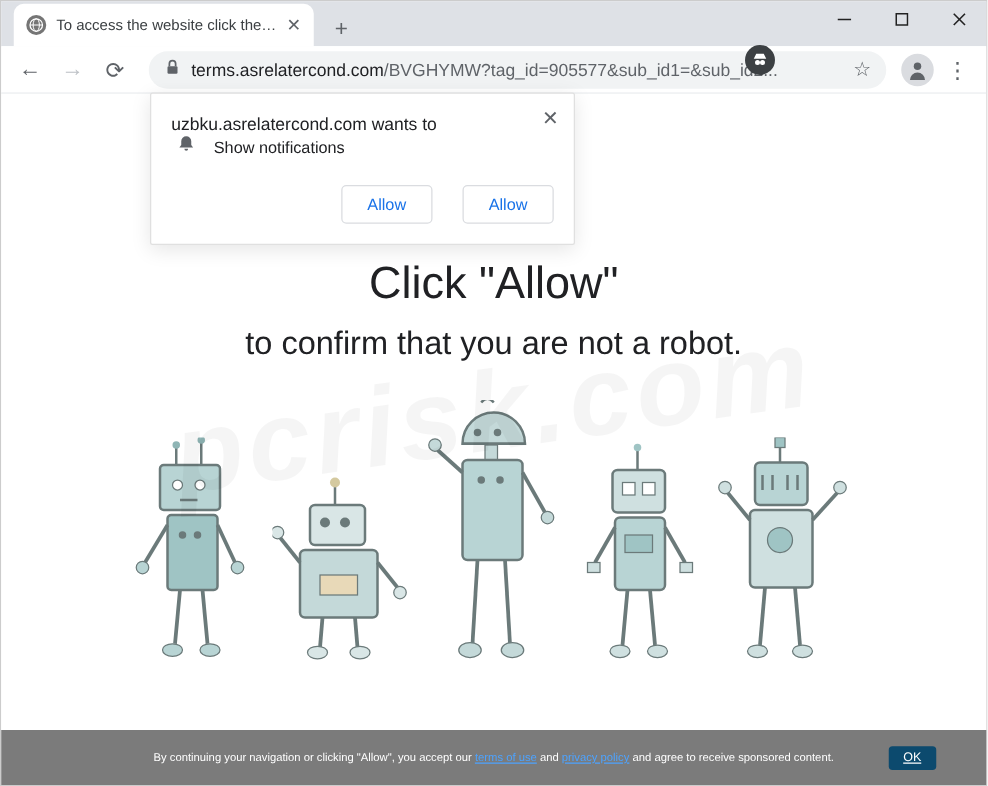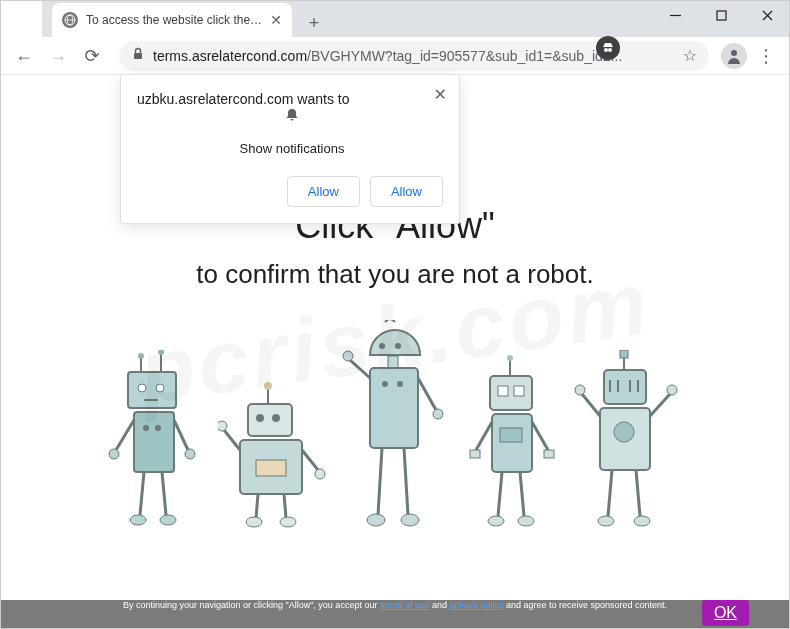--- a/index.html
+++ b/index.html
@@ -1,20 +1,20 @@
 <!DOCTYPE html>
 <html><head>
 <meta charset="utf-8">
 <style>
   * { box-sizing: border-box; margin: 0; padding: 0; }
   body { width: 790px; height: 629px; font-family: "Segoe UI", Arial, sans-serif; background: #fff; overflow: hidden; position: relative; }
   .window { width: 100%; height: 100%; border: 1px solid #ccc; background: #fff; display: flex; flex-direction: column; }
   .window-controls { position: absolute; top: 0; right: 0; height: 30px; display: flex; align-items: center; }
   .win-btn { width: 46px; height: 30px; display: flex; align-items: center; justify-content: center; color: #222; font-size: 14px; }
-  .tab-strip { height: 36px; background: #dee1e6; display: flex; align-items: flex-end; padding-left: 10px; margin-left: 41px; }
+  .tab-strip { height: 36px; background: #dee1e6; display: flex; align-items: flex-end; padding-left: 10px; }
   .tab { background: #fff; border-radius: 8px 8px 0 0; height: 34px; display: flex; align-items: center; padding: 0 10px; gap: 8px; min-width: 220px; max-width: 240px; }
   .tab-favicon { width: 16px; height: 16px; border-radius: 50%; background: #757575; display: flex; align-items: center; justify-content: center; }
   .tab-title { font-size: 12px; color: #3c4043; white-space: nowrap; overflow: hidden; text-overflow: ellipsis; flex: 1; }
   .tab-close { color: #5f6368; font-size: 14px; }
   .new-tab { width: 28px; height: 28px; display: flex; align-items: center; justify-content: center; color: #5f6368; font-size: 18px; margin-left: 8px; }
   .incognito { position: absolute; right: 170px; top: 36px; width: 24px; height: 24px; background: #3c4043; border-radius: 50%; display: flex; align-items: center; justify-content: center; }
   .toolbar { height: 38px; background: #fff; border-bottom: 1px solid #e8eaed; display: flex; align-items: center; padding: 0 8px; gap: 4px; }
   .nav-btn { width: 30px; height: 30px; display: flex; align-items: center; justify-content: center; color: #5f6368; border-radius: 50%; }
   .nav-arrow { font-size: 18px; }
   .omnibox { flex: 1; height: 30px; background: #f1f3f4; border-radius: 15px; display: flex; align-items: center; padding: 0 12px; gap: 8px; margin: 0 8px; }
@@ -25,28 +25,28 @@
   .star { color: #5f6368; font-size: 16px; }
   .avatar { width: 26px; height: 26px; border-radius: 50%; background: #dadce0; display: flex; align-items: center; justify-content: center; }
   .menu { width: 30px; height: 30px; display: flex; align-items: center; justify-content: center; color: #5f6368; font-size: 18px; }
   .content { flex: 1; position: relative; background: #fff; display: flex; flex-direction: column; align-items: center; padding-top: 130px; }
   .headline { font-size: 36px; color: #202124; font-weight: 400; }
   .subline { font-size: 26px; color: #202124; font-weight: 400; margin-top: 12px; }
   .robots { margin-top: 30px; display: flex; align-items: flex-end; justify-content: center; gap: 12px; }
   .permission { position: absolute; top: 74px; left: 120px; width: 340px; background: #fff; border: 1px solid #e0e0e0; box-shadow: 0 4px 16px rgba(0,0,0,0.1); border-radius: 2px; padding: 16px; z-index: 10; }
   .perm-close { position: absolute; top: 10px; right: 12px; color: #5f6368; font-size: 16px; }
   .perm-title { font-size: 14px; color: #202124; }
-  .perm-row { display: flex; align-items: center; gap: 14px; margin-bottom: 20px; padding-left: 4px; flex-direction: column; }
+  .perm-row { display: flex; align-items: center; gap: 14px; margin-bottom: 20px; padding-left: 4px; }
   .perm-bell { color: #5f6368; font-size: 16px; }
   .perm-text { font-size: 13px; color: #202124; }
-  .perm-buttons { display: flex; justify-content: flex-end; gap: 10px; }
+  .perm-buttons { display: flex; justify-content: flex-end; gap: 24px; }
   .perm-btn { border: 1px solid #dadce0; background: #fff; color: #1a73e8; font-size: 13px; padding: 7px 20px; border-radius: 4px; cursor: pointer; }
-  .footer { height: 28px; background: #7b7b7b; display: flex; justify-content: center; font-size: 9px; color: #fff; position: relative; }
+  .footer { height: 44px; background: #7b7b7b; display: flex; align-items: center; justify-content: center; font-size: 9px; color: #fff; position: relative; }
   .footer a { color: #4da3ff; text-decoration: underline; }
-  .footer-ok { position: absolute; right: 40px; background: #a21caf; color: #fff; font-size: 16px; padding: 4px 12px; border-radius: 3px; text-decoration: underline; }
+  .footer-ok { position: absolute; right: 40px; background: #0c4a6e; color: #fff; font-size: 10px; padding: 4px 12px; border-radius: 3px; text-decoration: underline; }
   .watermark { position: absolute; top: 50%; left: 50%; transform: translate(-50%, -50%) rotate(-8deg); font-size: 90px; color: rgba(0,0,0,0.04); font-weight: bold; font-style: italic; letter-spacing: 4px; pointer-events: none; }
 </style>
 </head>
 <body>
 
 <div class="window">
   <div class="window-controls">
     <div class="win-btn">
         <svg width="11" height="11">
           <line x1="0" y1="5.5" x2="11" y2="5.5" stroke="#222" stroke-width="1.2"></line>

